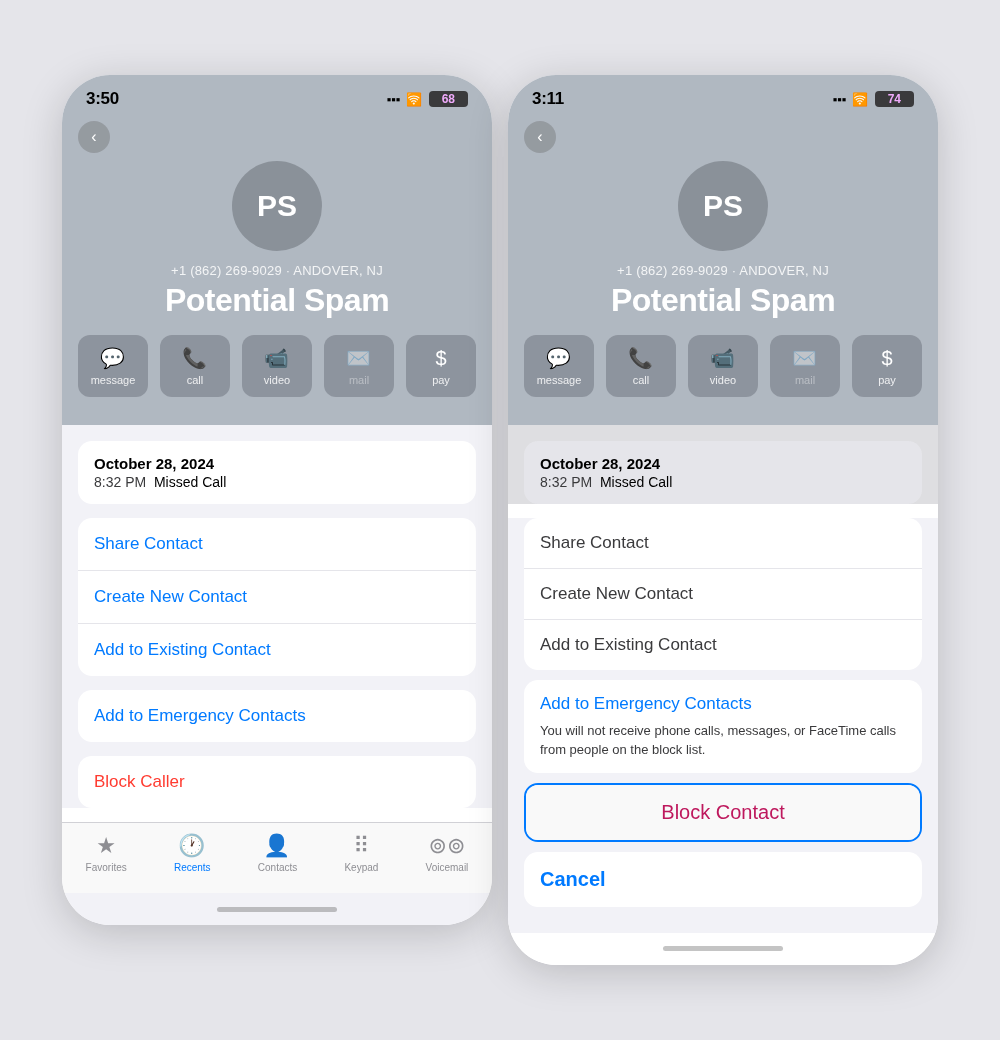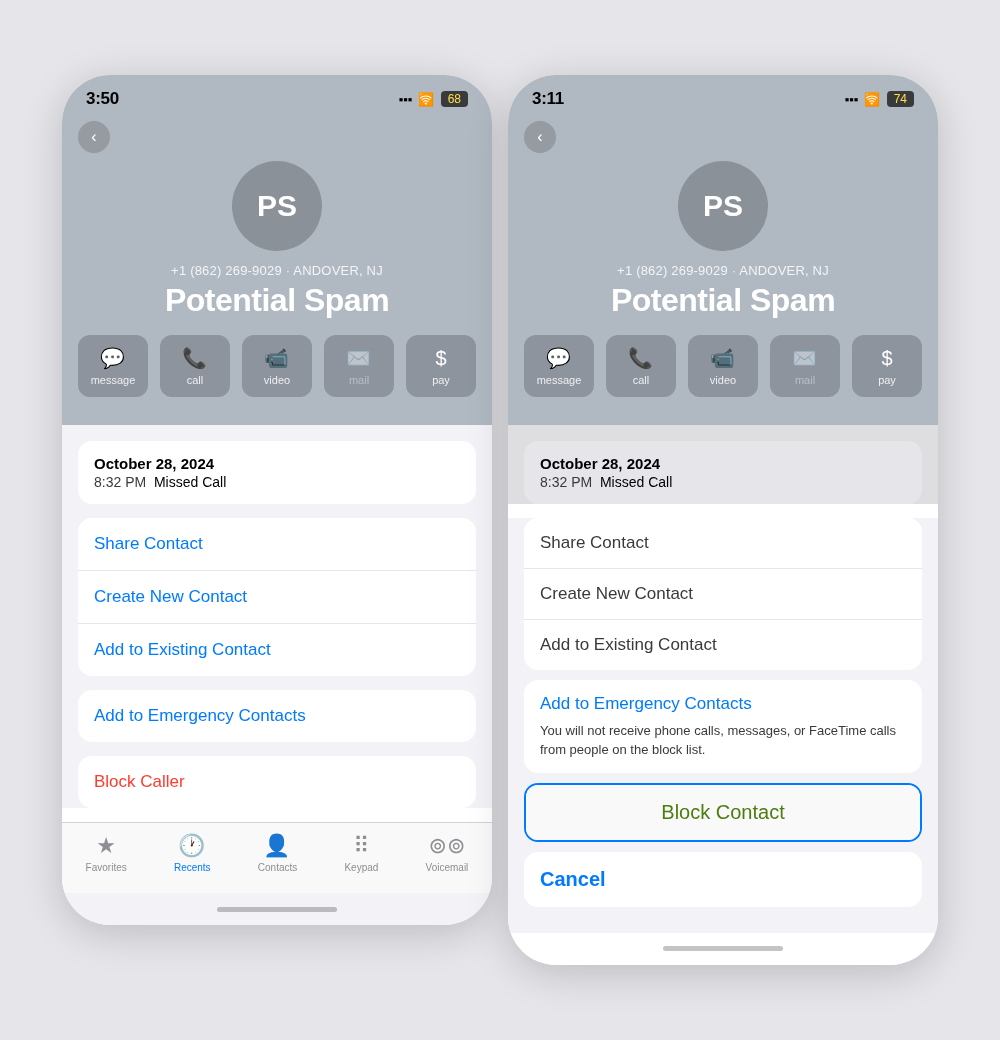--- a/index.html
+++ b/index.html
@@ -50,25 +50,25 @@
       letter-spacing: -0.3px;
     }
     .status-icons {
       display: flex;
       align-items: center;
       gap: 6px;
       font-size: 13px;
     }
     .battery-badge {
       background: #3a3a3c;
-      color: #fde047;
+      color: #f0abfc;
       border-radius: 4px;
-      padding: 1px 7px;
+      padding: 1px 13px;
       font-size: 12px;
-      font-weight: 400;
+      font-weight: 700;
     }
     .back-btn {
       margin: 12px 16px 0;
       width: 32px;
       height: 32px;
       border-radius: 50%;
       background: rgba(100,100,100,0.35);
       display: flex;
       align-items: center;
       justify-content: center;
@@ -252,21 +252,21 @@
       overflow: hidden;
       margin-bottom: 10px;
       border: 2px solid #007aff;
     }
     .block-btn {
       width: 100%;
       padding: 16px;
       text-align: center;
       font-size: 20px;
       font-weight: 500;
-      color: #4d7c0f;
+      color: #be185d;
       cursor: pointer;
       background: #f9f9f9;
     }
 
     .cancel-btn-container {
       background: #fff;
       border-radius: 14px;
       overflow: hidden;
       margin-bottom: 10px;
     }

